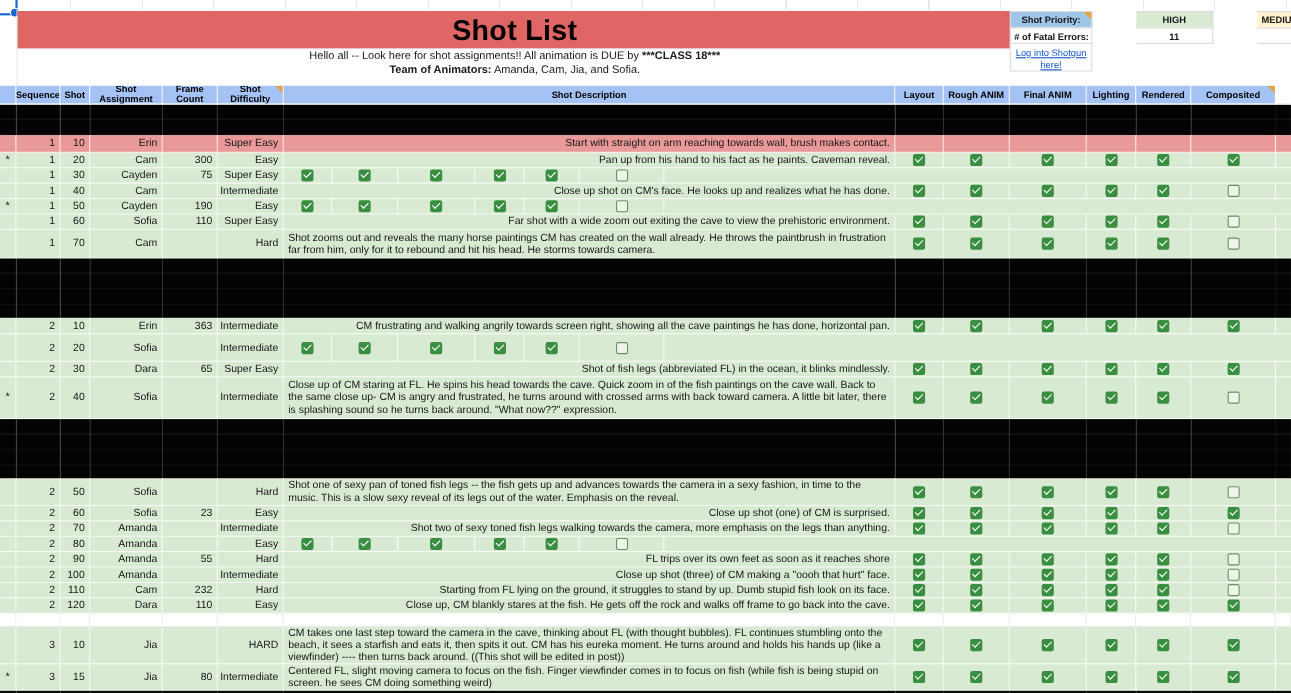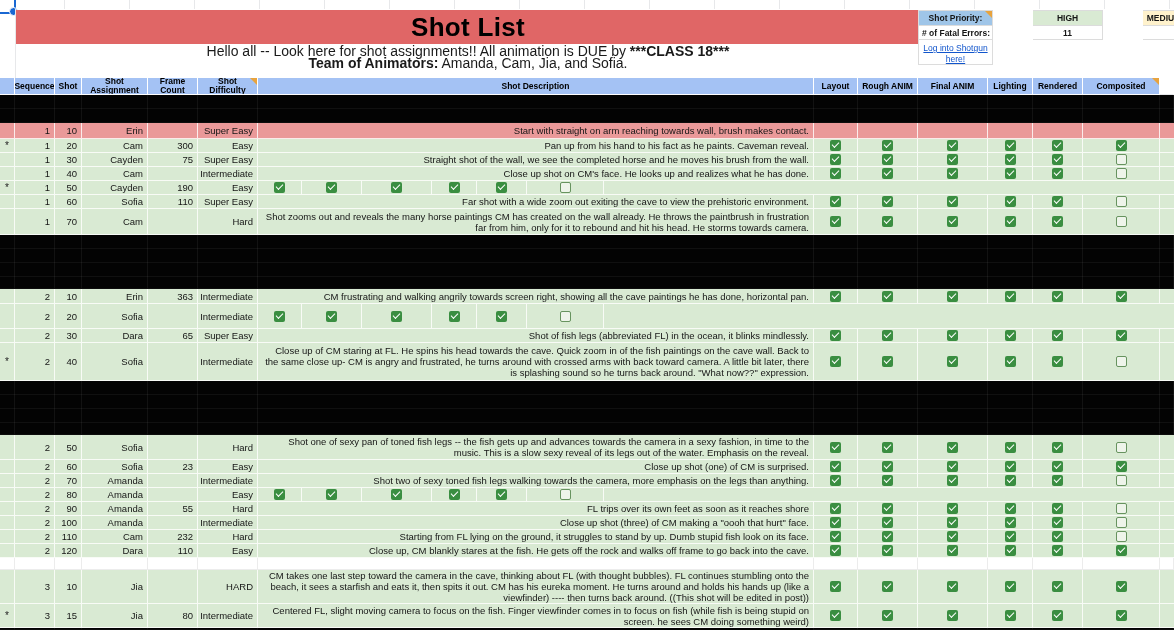--- a/index.html
+++ b/index.html
@@ -9,21 +9,21 @@
   
   .topgrid{position:absolute;left:0;top:0;width:1174px;height:9px;background:#fff;
            background-image:repeating-linear-gradient(90deg,transparent 0 64px,#e7e8ea 64px 65px);}
   .sel-box{position:absolute;left:0;top:0;width:14px;height:12px;border:2px solid #1967d2;border-left:none;border-top:none;}
   .sel-dot{position:absolute;right:-4px;bottom:-4px;width:7px;height:7px;border-radius:50%;background:#1967d2;border:1px solid #fff;}
   .vline-a{position:absolute;left:15px;top:9px;width:1px;height:69px;background:#e7e8ea;}
 
   .title-bar{position:absolute;left:16px;top:10px;width:904px;height:34px;background:var(--title-bg,#e06666);
              display:flex;align-items:center;justify-content:center;}
   .title-bar span{font-size:26px;font-weight:bold;color:#000;letter-spacing:.3px;}
-  .subtitle{position:absolute;left:16px;top:46px;width:904px;text-align:center;font-size:14px;line-height:11.5px;color:#1a1a1a;}
+  .subtitle{position:absolute;left:16px;top:46px;width:904px;text-align:center;font-size:10px;line-height:11.5px;color:#1a1a1a;}
 
   
   .pp{position:absolute;display:flex;gap:40px;}
   .pp .pcell{box-sizing:border-box;border:1px solid #dcdcdc;border-left:none;display:flex;align-items:center;justify-content:center;
              font-size:8.5px;background:#fff;}
   .pp .pcell:first-child{border-left:1px solid #dcdcdc;}
   .p-label{width:75px;background:var(--priority-label-bg,#9fc5e8)!important;font-weight:bold;position:relative;}
   .p-high{width:70px;background:var(--high-bg,#d9ead3)!important;font-weight:bold;}
   .p-med{width:43px;background:var(--medium-bg,#fff2cc)!important;font-weight:bold;}
   .p-low{width:62px;background:var(--low-bg,#f9cb9c)!important;font-weight:bold;}
@@ -36,21 +36,21 @@
   .note::after{content:'';position:absolute;top:0;right:0;border-left:7px solid transparent;border-top:7px solid var(--note-orange,#e8a33d);}
 
   
   .sheet{position:absolute;left:0;top:78px;width:1174px;display:flex;flex-direction:column;}
   .row{display:flex;flex:none;}
   .cell{box-sizing:border-box;display:flex;align-items:center;justify-content:flex-end;
         padding:0 4px;border-right:1px solid rgba(255,255,255,.8);border-bottom:1px solid rgba(255,255,255,.8);
         font-size:9.5px;overflow:hidden;}
   .c-a{width:15px;justify-content:center;padding:0;}
   .c-seq{width:40px}.c-shot{width:27px}.c-asg{width:66px}.c-frm{width:50px}.c-dif{width:60px}
-  .c-desc{width:556px;text-align:right;line-height:11px;padding:1px 4px;}
+  .c-desc{width:556px;line-height:11px;padding:1px 4px;}
   .c-l1{width:44px}.c-l2{width:60px}.c-l3{width:70px}.c-l4{width:45px}.c-l5{width:50px}.c-l6{width:77px}
   .c-x{flex:1;border-right:none;}
   .cbcell{justify-content:center;padding:0;}
 
   .head{height:17px;}
   .head .cell{background:var(--header-bg,#a4c2f4);font-weight:bold;font-size:8.5px;justify-content:center;
               text-align:center;position:relative;color:#000;border-right:1px solid #fff;border-bottom:1px solid #fff;line-height:9px;}
   .head .c-x{background:#fff;border-bottom:1px solid #e7e8ea;}
 
   .data .cell{background:var(--row-green,#d9ead3);color:#151515;}
@@ -185,21 +185,20 @@
           </div>
           <div class="cell c-x"></div>
         </div>
         <div class="row data" style="height: 14px;">
           <div class="cell c-a"></div>
           <div class="cell c-seq">1</div>
           <div class="cell c-shot">30</div>
           <div class="cell c-asg">Cayden</div>
           <div class="cell c-frm">75</div>
           <div class="cell c-dif">Super Easy</div>
-          <div class="cell c-desc">Straight shot of the wall, we see the completed horse and he moves his brush from the wall.</div>
           <div class="cell cbcell c-l1">
             <div class="cb cb-on"></div>
           </div>
           <div class="cell cbcell c-l2">
             <div class="cb cb-on"></div>
           </div>
           <div class="cell cbcell c-l3">
             <div class="cb cb-on"></div>
           </div>
           <div class="cell cbcell c-l4">

